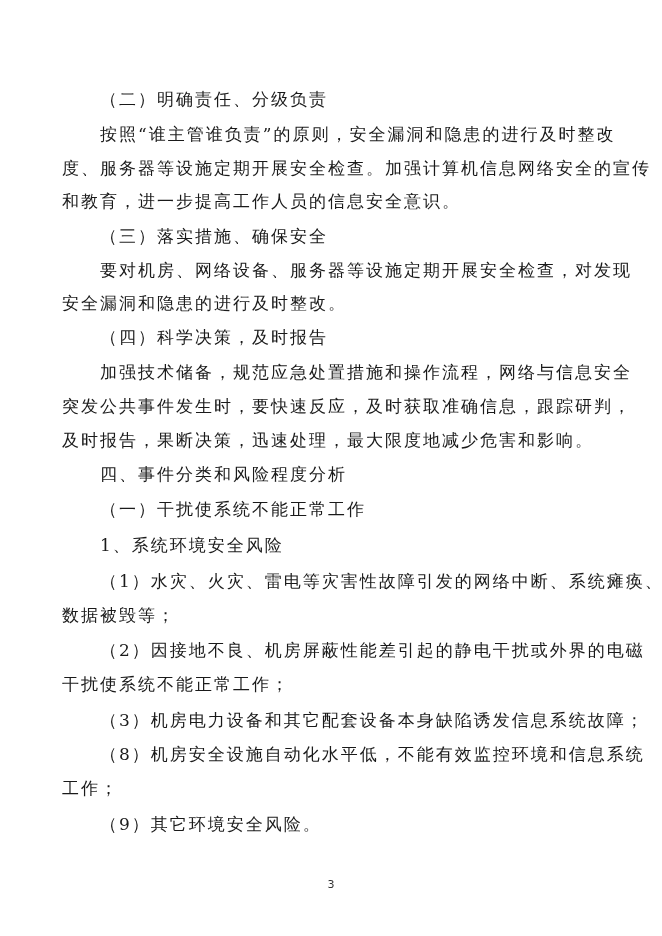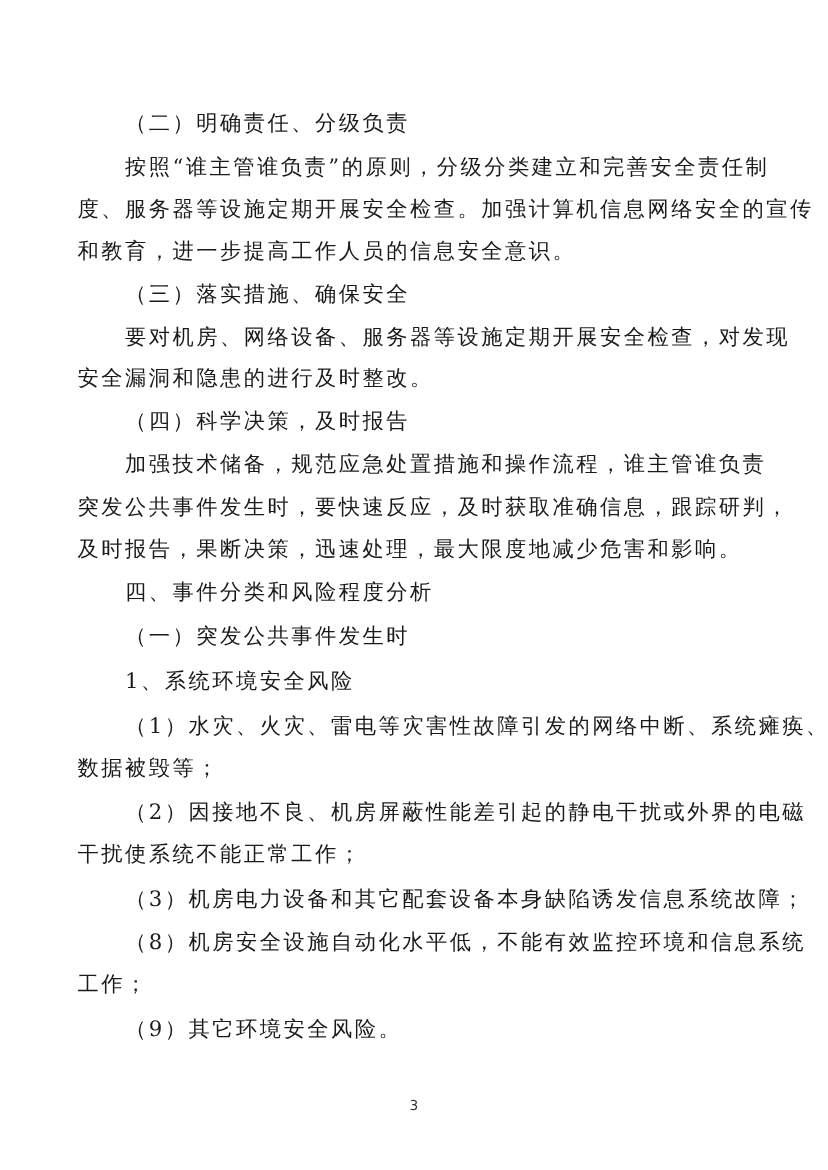--- a/index.html
+++ b/index.html
@@ -22,32 +22,32 @@
     position: absolute; left: 0; width: 662px; top: 878px;
     text-align: center; font-family: "DejaVu Sans", sans-serif;
     font-size: 11px; color: #333;
   }
 </style>
 </head>
 <body>
 
 <div class="page">
   <div class="line indent" style="top:88px">（二）明确责任、分级负责</div>
-  <div class="line indent" style="top:123px">按照“谁主管谁负责”的原则，分级分类建立和完善安全责任制</div>
+  <div class="line indent" style="top:123px">按照“谁主管谁负责”的原则，安全漏洞和隐患的进行及时整改</div>
   <div class="line" style="top:157px">度、服务器等设施定期开展安全检查。加强计算机信息网络安全的宣传</div>
   <div class="line" style="top:190px">和教育，进一步提高工作人员的信息安全意识。</div>
   <div class="line indent" style="top:225px">（三）落实措施、确保安全</div>
   <div class="line indent" style="top:259px">要对机房、网络设备、服务器等设施定期开展安全检查，对发现</div>
   <div class="line" style="top:292px">安全漏洞和隐患的进行及时整改。</div>
   <div class="line indent" style="top:326px">（四）科学决策，及时报告</div>
-  <div class="line indent" style="top:361px">加强技术储备，规范应急处置措施和操作流程，谁主管谁负责</div>
+  <div class="line indent" style="top:361px">加强技术储备，规范应急处置措施和操作流程，网络与信息安全</div>
   <div class="line" style="top:395px">突发公共事件发生时，要快速反应，及时获取准确信息，跟踪研判，</div>
   <div class="line" style="top:429px">及时报告，果断决策，迅速处理，最大限度地减少危害和影响。</div>
   <div class="line indent" style="top:463px">四、事件分类和风险程度分析</div>
-  <div class="line indent" style="top:498px">（一）突发公共事件发生时</div>
+  <div class="line indent" style="top:498px">（一）干扰使系统不能正常工作</div>
   <div class="line indent" style="top:534px">1、系统环境安全风险</div>
   <div class="line indent" style="top:570px">（1）水灾、火灾、雷电等灾害性故障引发的网络中断、系统瘫痪、</div>
   <div class="line" style="top:604px">数据被毁等；</div>
   <div class="line indent" style="top:639px">（2）因接地不良、机房屏蔽性能差引起的静电干扰或外界的电磁</div>
   <div class="line" style="top:673px">干扰使系统不能正常工作；</div>
   <div class="line indent" style="top:709px">（3）机房电力设备和其它配套设备本身缺陷诱发信息系统故障；</div>
   <div class="line indent" style="top:743px">（8）机房安全设施自动化水平低，不能有效监控环境和信息系统</div>
   <div class="line" style="top:777px">工作；</div>
   <div class="line indent" style="top:813px">（9）其它环境安全风险。</div>
 

